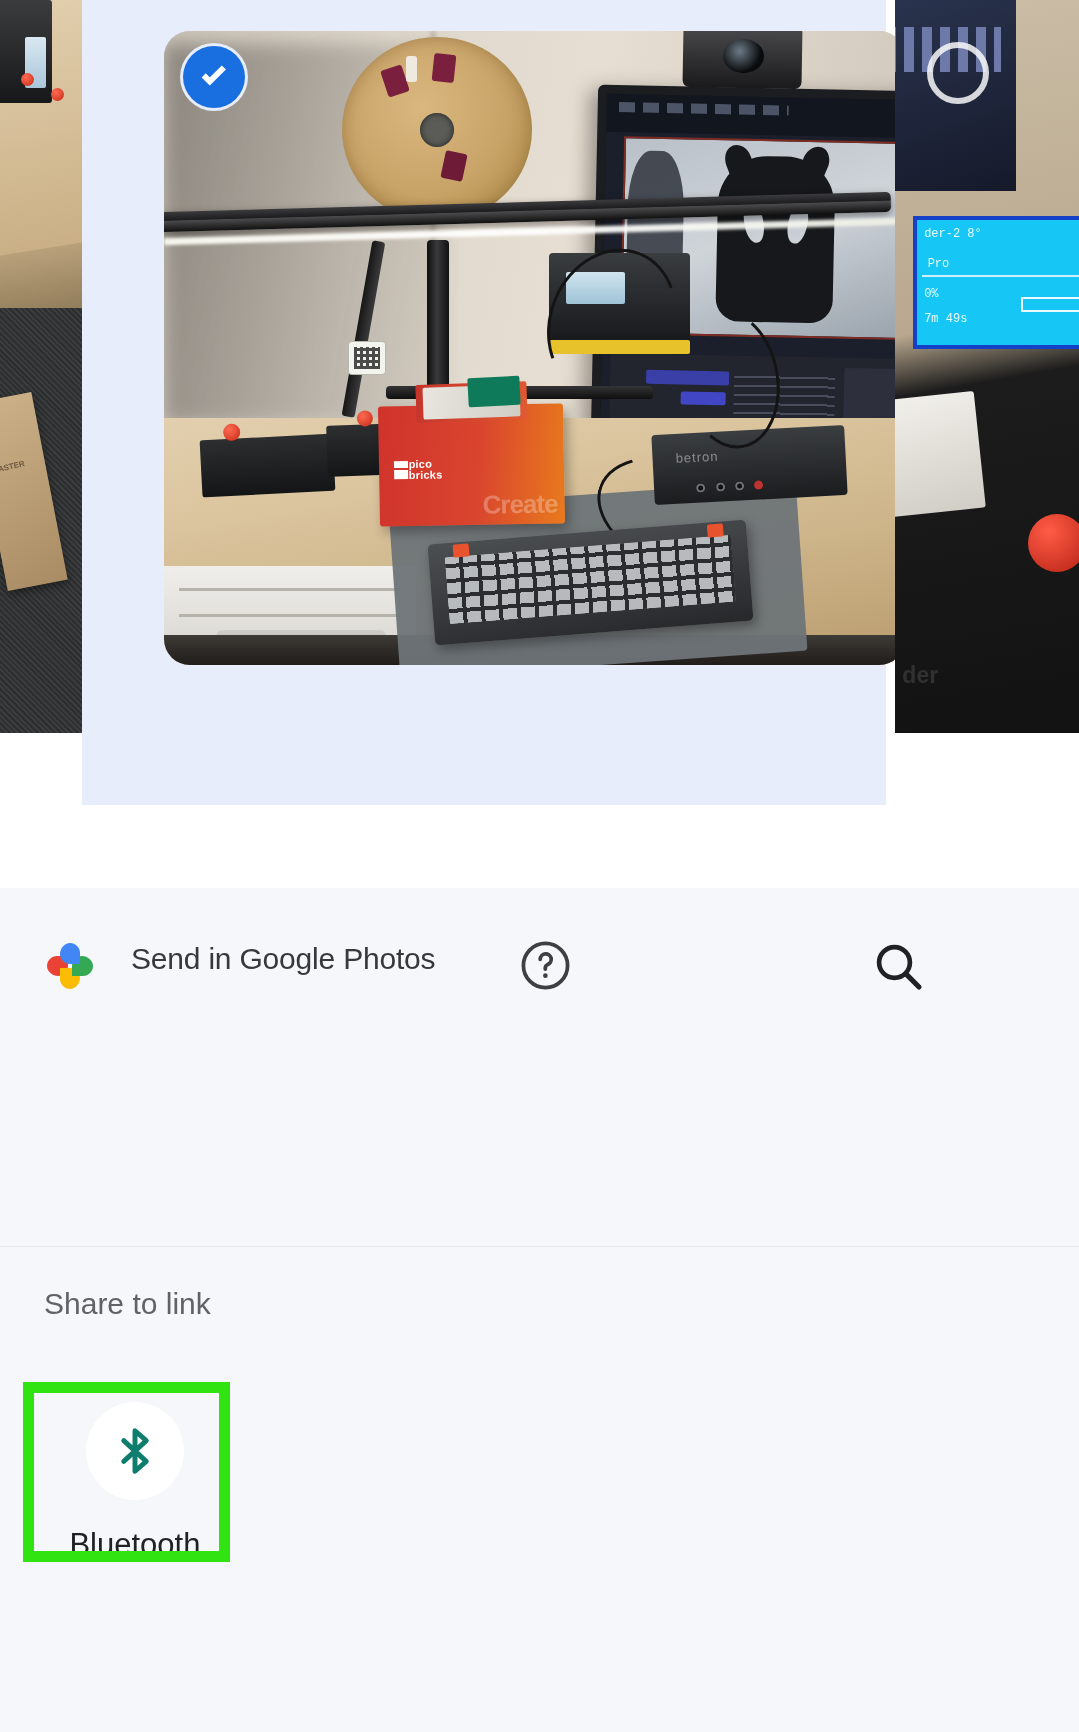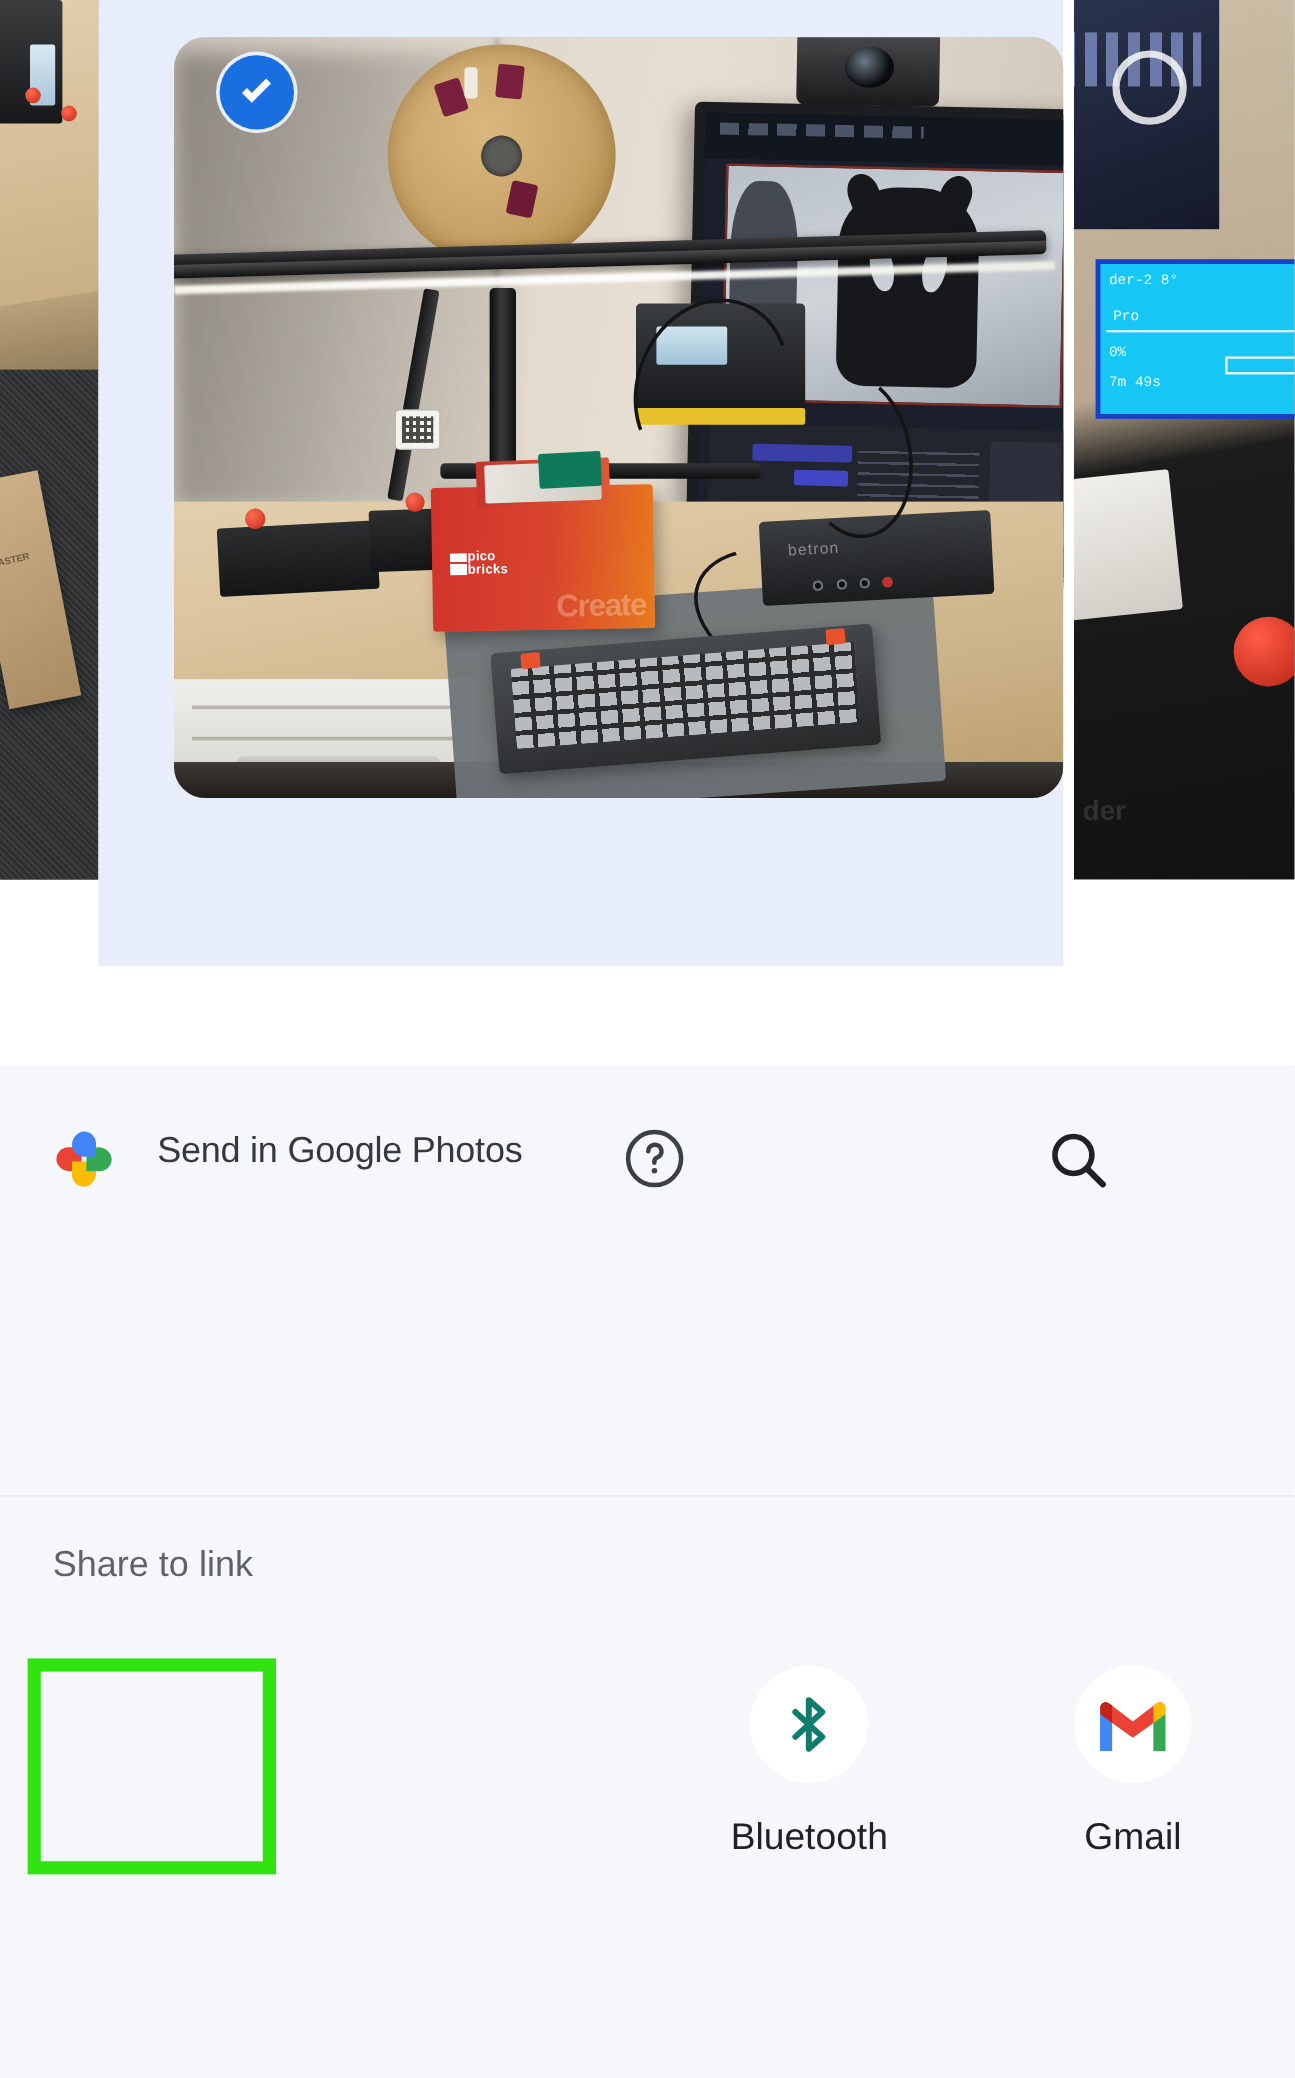--- a/index.html
+++ b/index.html
@@ -12,21 +12,21 @@
   }
 
   
   .carousel { position:absolute; left:0; top:0; width:1079px; height:805px; background:#ffffff; overflow:hidden; display:flex; }
 
   .film-left { width:82px; height:733px; position:relative; overflow:hidden; background:#2a2a2a; }
   .film-right { width:184px; height:733px; position:relative; overflow:hidden; margin-left:9px; background:#b9a894; }
 
   .sel-wrap {
     width:804px; height:805px; background:#e8edfb; position:relative;
-    padding:31px 28px 77px 30px;
+    padding:31px 28px 77px 49px;
   }
   .sel-photo {
     width:741px; height:634px; border-radius:26px; overflow:hidden; position:relative;
     background:#cfc4b4; margin-left:33px;
   }
 
   .check-badge {
     position:absolute; left:101px; top:46px; width:62px; height:62px;
     border-radius:50%; background:#1a6fe0;
     display:flex; align-items:center; justify-content:center; z-index:5;
@@ -250,21 +250,21 @@
   .avatar { width:138px; height:138px; border-radius:50%; background:#e1e3e0;
     display:flex; align-items:center; justify-content:center; }
   .avatar svg { width:66px; height:66px; }
   .no-contacts { font-size:35px; color:#3c4043; font-family:"Liberation Sans",sans-serif; }
 
   .divider { position:absolute; left:0; top:358px; width:100%; height:1px; background:#e4e6ea; }
 
   .apps-label { position:absolute; left:44px; top:399px; font-size:30px; color:#5f6368;
     font-family:"Liberation Sans",sans-serif; }
 
-  .apps-row { position:absolute; left:0; top:495px; width:100%; display:flex;justify-content:flex-end; }
+  .apps-row { position:absolute; left:0; top:509px; width:100%; display:flex; }
   .app-item { width:25%; display:flex; flex-direction:column; align-items:center; position:relative; }
   .app-icon-wrap { width:108px; height:108px; display:flex; align-items:center; justify-content:center; }
   .app-circle-white { width:98px; height:98px; border-radius:50%; background:#fff;
     display:flex; align-items:center; justify-content:center; }
   .app-label { margin-top:22px; font-size:31px; color:#202124; font-family:"Liberation Sans",sans-serif; }
   .more-circle { width:100px; height:100px; border-radius:50%; border:2px solid #d6d8dc;
     display:flex; align-items:center; justify-content:center; gap:10px; }
   .dot { width:15px; height:15px; border-radius:50%; background:#80868b; }
 
   .highlight-box { position:absolute; left:23px; top:1382px; width:207px; height:180px;
@@ -457,36 +457,18 @@
       <span class="app-icon-wrap">
         <span class="app-circle-white">
           <svg viewBox="0 0 24 24" width="54" height="54">
             <path d="M7 7.4l10 9.2-5 4.4V3l5 4.4-10 9.2" fill="none" stroke="#0f7d6e" stroke-width="2.2" stroke-linejoin="round" stroke-linecap="round"></path>
           </svg>
         </span>
       </span>
       <span class="app-label">Bluetooth</span>
     </div>
 
-    <div class="app-item">
-      <span class="app-icon-wrap">
-        <span class="app-circle-white">
-          <svg viewBox="0 0 52 40" width="64" height="50">
-            <path d="M4 38h8V19L4 13z" fill="#4285f4"></path>
-            <path d="M40 38h8V13l-8 6z" fill="#34a853"></path>
-            <path d="M4 13l8 6V38H4z" fill="#4285f4"></path>
-            <path d="M12 19l14 10 14-10V38h-8V26l-6 4.4L20 26v12h-8z" fill="#ffffff"></path>
-            <path d="M4 8.5C4 5.5 7.4 3.9 9.8 5.7L26 18 42.2 5.7C44.6 3.9 48 5.5 48 8.5V13l-8 6-14 10-14-10-8-6z" fill="#ea4335"></path>
-            <path d="M48 8.5V13l-8 6V38h8z" fill="#34a853"></path>
-            <path d="M4 8.5V13l8 6V38H4z" fill="#4285f4"></path>
-            <path d="M40 19l8-6V8.5c0-3-3.4-4.6-5.8-2.8L40 7.2z" fill="#fbbc04"></path>
-            <path d="M12 19 4 13V8.5c0-3 3.4-4.6 5.8-2.8L12 7.2z" fill="#c5221f"></path>
-          </svg>
-        </span>
-      </span>
-      <span class="app-label">Gmail</span>
-    </div>
 
 
   </div>
 </div>
 
 <div class="highlight-box"></div>
 
 </body></html>

